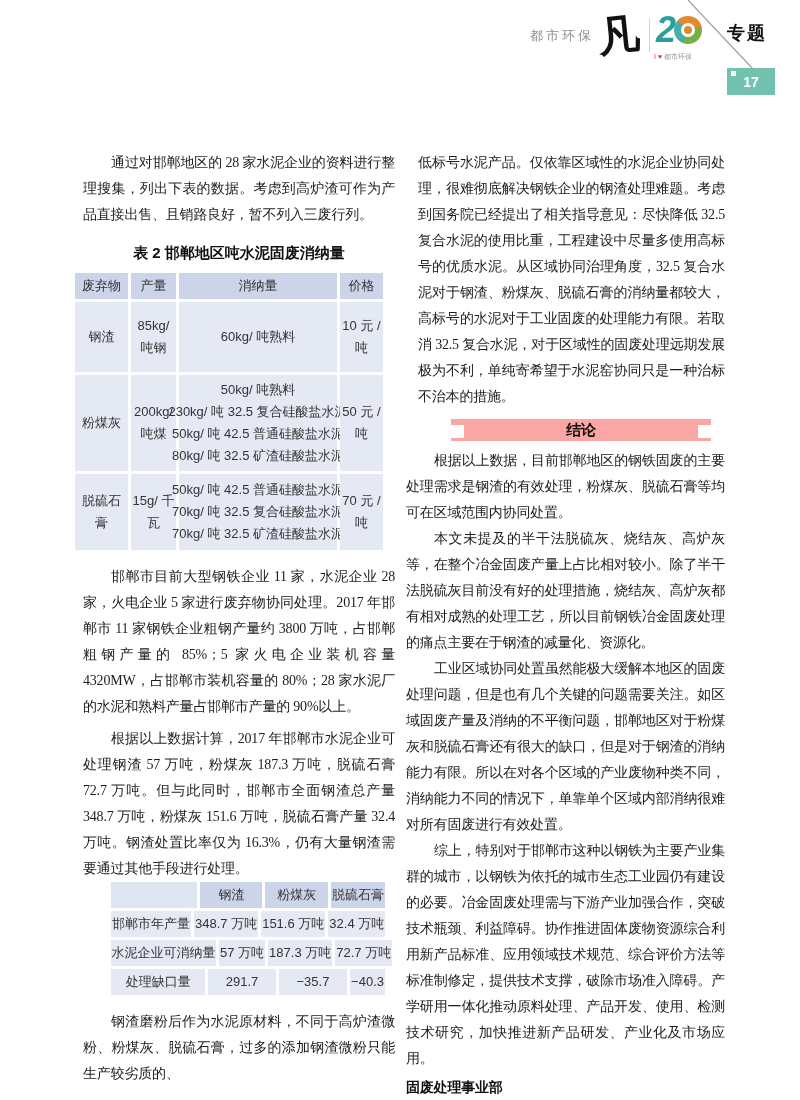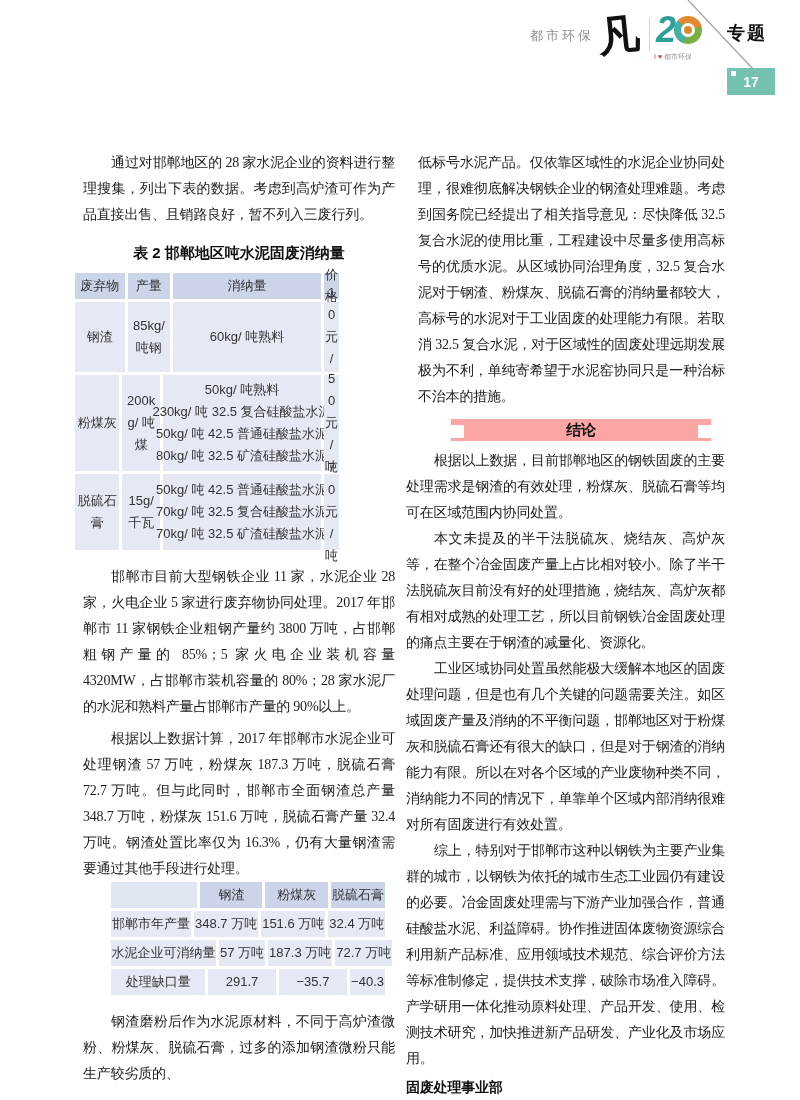--- a/index.html
+++ b/index.html
@@ -44,21 +44,21 @@
   .tbl-title { font-family:"Liberation Sans",sans-serif; font-weight:bold; font-size:15px;
     text-align:center; color:#111; margin:12px 0 7px 0; letter-spacing:0; text-indent:0; }
   .tbl { margin-left:-8px; font-family:"Liberation Sans",sans-serif; font-size:13px; color:#333;
     letter-spacing:0; line-height:22px; }
   .trow { display:flex; gap:3px; margin-top:3px; }
   .trow:first-child { margin-top:0; }
   .tcell { background:#e5e9f4; display:flex; flex-direction:column; align-items:center;
     justify-content:center; text-align:center; padding:2px 1px; word-break:break-all; }
   .thead .tcell { background:#ccd4e9; }
   .thead .tcell.corner { background:#dfe5f1; }
-  .tbl1 { width:264px; }
+  .tbl1 { width:308px; }
   .tbl1 .c0 { width:53px; }  .tbl1 .c1 { width:45px; }
   .tbl1 .c2 { width:158px; } .tbl1 .c3 { flex:1; }
   .tbl1 .thead { height:26px; } .tbl1 .thead .tcell { height:26px; }
   .cons-line { white-space:nowrap; line-height:22px;text-align:center; }
   .tbl2 { width:310px; }
   .tbl2 .c0 { width:105px;margin-left:36px; } .tbl2 .c1 { width:75px; }
   .tbl2 .c2 { width:76px; }  .tbl2 .c3 { flex:1; }
   .tbl2 .trow { height:26px; } .tbl2 .tcell { height:26px; white-space:nowrap; }
 
   
@@ -173,18 +173,18 @@
   <div class="col col-right">
     <p class="para noindent">低标号水泥产品。仅依靠区域性的水泥企业协同处理，很难彻底解决钢铁企业的钢渣处理难题。考虑到国务院已经提出了相关指导意见：尽快降低 32.5 复合水泥的使用比重，工程建设中尽量多使用高标号的优质水泥。从区域协同治理角度，32.5 复合水泥对于钢渣、粉煤灰、脱硫石膏的消纳量都较大，高标号的水泥对于工业固废的处理能力有限。若取消 32.5 复合水泥，对于区域性的固废处理远期发展极为不利，单纯寄希望于水泥窑协同只是一种治标不治本的措施。</p>
 
     <div class="banner">
       <span class="banner-label">结论</span>
     </div>
 
     <p class="para">根据以上数据，目前邯郸地区的钢铁固废的主要处理需求是钢渣的有效处理，粉煤灰、脱硫石膏等均可在区域范围内协同处置。</p>
     <p class="para">本文未提及的半干法脱硫灰、烧结灰、高炉灰等，在整个冶金固废产量上占比相对较小。除了半干法脱硫灰目前没有好的处理措施，烧结灰、高炉灰都有相对成熟的处理工艺，所以目前钢铁冶金固废处理的痛点主要在于钢渣的减量化、资源化。</p>
     <p class="para">工业区域协同处置虽然能极大缓解本地区的固废处理问题，但是也有几个关键的问题需要关注。如区域固废产量及消纳的不平衡问题，邯郸地区对于粉煤灰和脱硫石膏还有很大的缺口，但是对于钢渣的消纳能力有限。所以在对各个区域的产业废物种类不同，消纳能力不同的情况下，单靠单个区域内部消纳很难对所有固废进行有效处置。</p>
-    <p class="para">综上，特别对于邯郸市这种以钢铁为主要产业集群的城市，以钢铁为依托的城市生态工业园仍有建设的必要。冶金固废处理需与下游产业加强合作，普通硅酸盐水泥、利益障碍。协作推进固体废物资源综合利用新产品标准、应用领域技术规范、综合评价方法等标准制修定，提供技术支撑，破除市场准入障碍。产学研用一体化推动原料处理、产品开发、使用、检测技术研究，加快推进新产品研发、产业化及市场应用。</p>
+    <p class="para">综上，特别对于邯郸市这种以钢铁为主要产业集群的城市，以钢铁为依托的城市生态工业园仍有建设的必要。冶金固废处理需与下游产业加强合作，突破技术瓶颈、利益障碍。协作推进固体废物资源综合利用新产品标准、应用领域技术规范、综合评价方法等标准制修定，提供技术支撑，破除市场准入障碍。产学研用一体化推动原料处理、产品开发、使用、检测技术研究，加快推进新产品研发、产业化及市场应用。</p>
 
     <div class="signature">固废处理事业部</div>
   </div>
 
 </div>
 
 </body></html>

